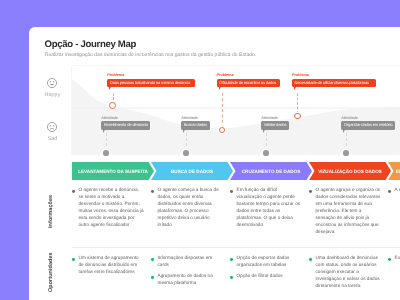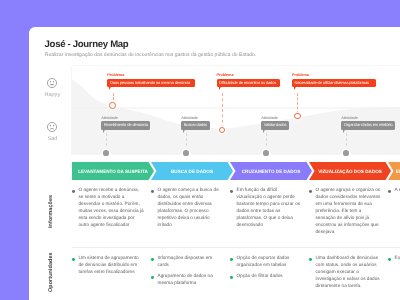--- a/index.html
+++ b/index.html
@@ -53,21 +53,21 @@
            border-bottom:3.3px solid transparent; margin-left:2.1px; }
   #overlay { position:absolute; left:0; top:0; width:380px; height:280px; pointer-events:none; }
   #overlay > * { pointer-events:auto; }
   .acircle { width:5.7px; height:5.7px; border-radius:50%; background:#9a9a9a;
              box-shadow:0 0 0 1.6px #fff; }
 </style>
 </head>
 <body>
 
 <div id="card">
-  <div id="title">José - Journey Map</div>
+  <div id="title">Opção - Journey Map</div>
   <div id="sub">Realizar investigação das denúncias de incoerências nos gastos da gestão pública do Estado.</div>
   <div id="hdiv"></div>
   <div id="mood-col">
       <div class="mood" style="top: 51.2px;"><span><svg width="10" height="10" viewBox="0 0 20 20">
             <circle cx="10" cy="10" r="9.1" fill="none" stroke="#8a8a8a" stroke-width="1.55"></circle>
             <ellipse cx="6.8" cy="7.6" rx="1.25" ry="1.45" fill="#8a8a8a"></ellipse>
             <ellipse cx="13.2" cy="7.6" rx="1.25" ry="1.45" fill="#8a8a8a"></ellipse>
             <path d="M6.2 11.9 A 4.1 4.1 0 0 0 13.8 11.9 Z" fill="#8a8a8a"></path>
           </svg></span><div class="mlabel">Happy</div></div>
       <div class="mood" style="top: 94.8px;"><span><svg width="10" height="10" viewBox="0 0 20 20">

